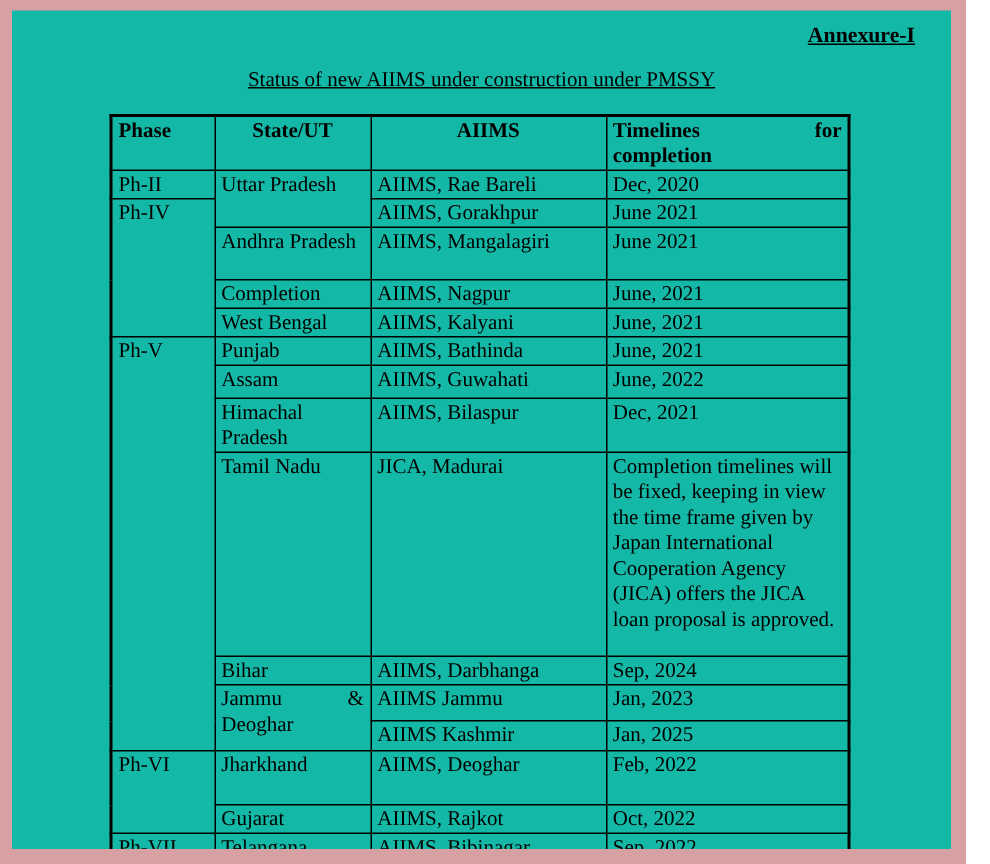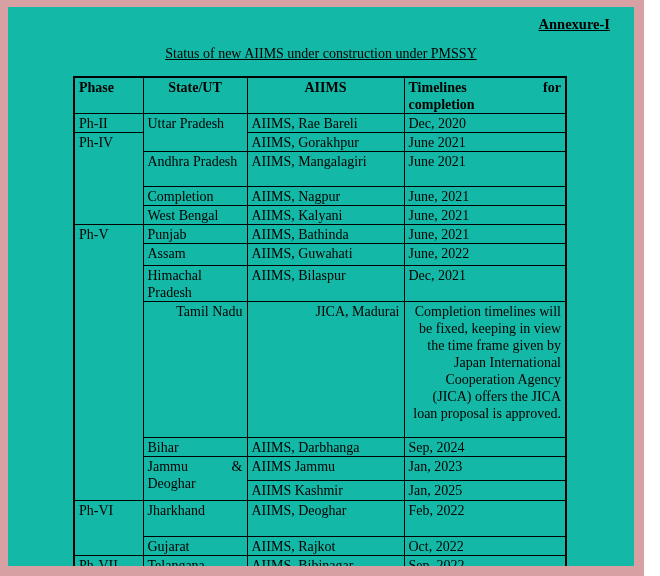--- a/index.html
+++ b/index.html
@@ -63,21 +63,21 @@
 
   tr.rh34  { height: 34px; }
   tr.rh17  { height: 17px; margin-top: 43px; }
   tr.rh16  { height: 16px; margin-top: 17px; }
   tr.rh18  { height: 18px; padding-left: 29px; }
   tr.rh20  { height: 20px; padding-left: 32px; }
   tr.rh22  { height: 22px; }
   tr.rh24  { height: 24px; }
   tr.rh35  { height: 35px; margin-top: 16px; }
   tr.rh36  { height: 36px; }
-  tr.rh136 { height: 136px; text-align: right; }
+  tr.rh136 { height: 136px; }
 </style>
 </head>
 <body>
 
 <div class="page-frame" style="border-color: rgb(215, 160, 163);">
 
   <div class="annexure">
     <span>Annexure-I</span>
   </div>
 

